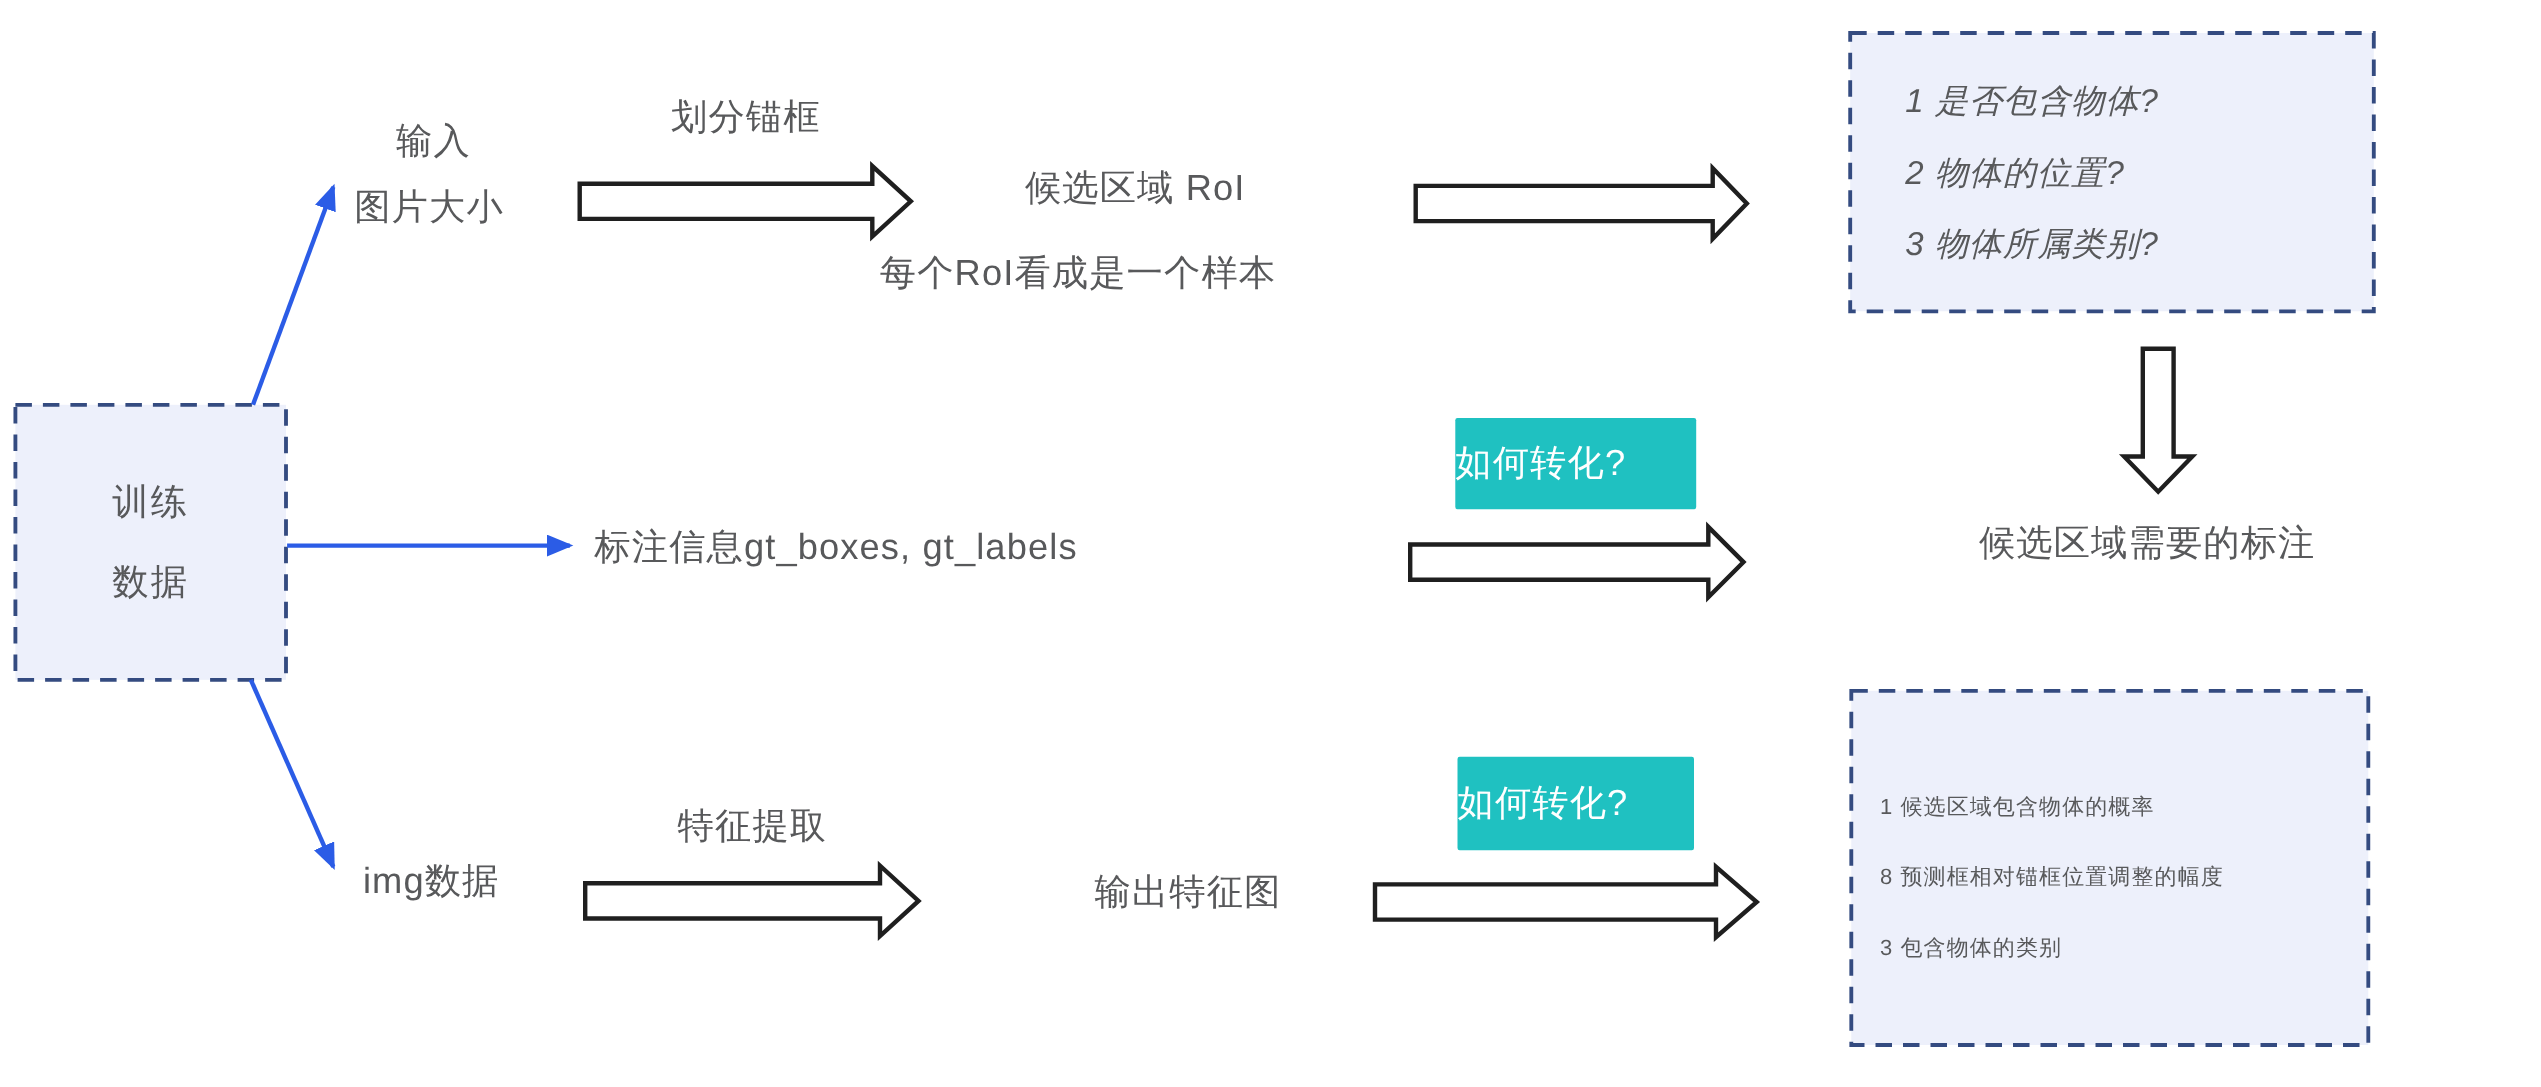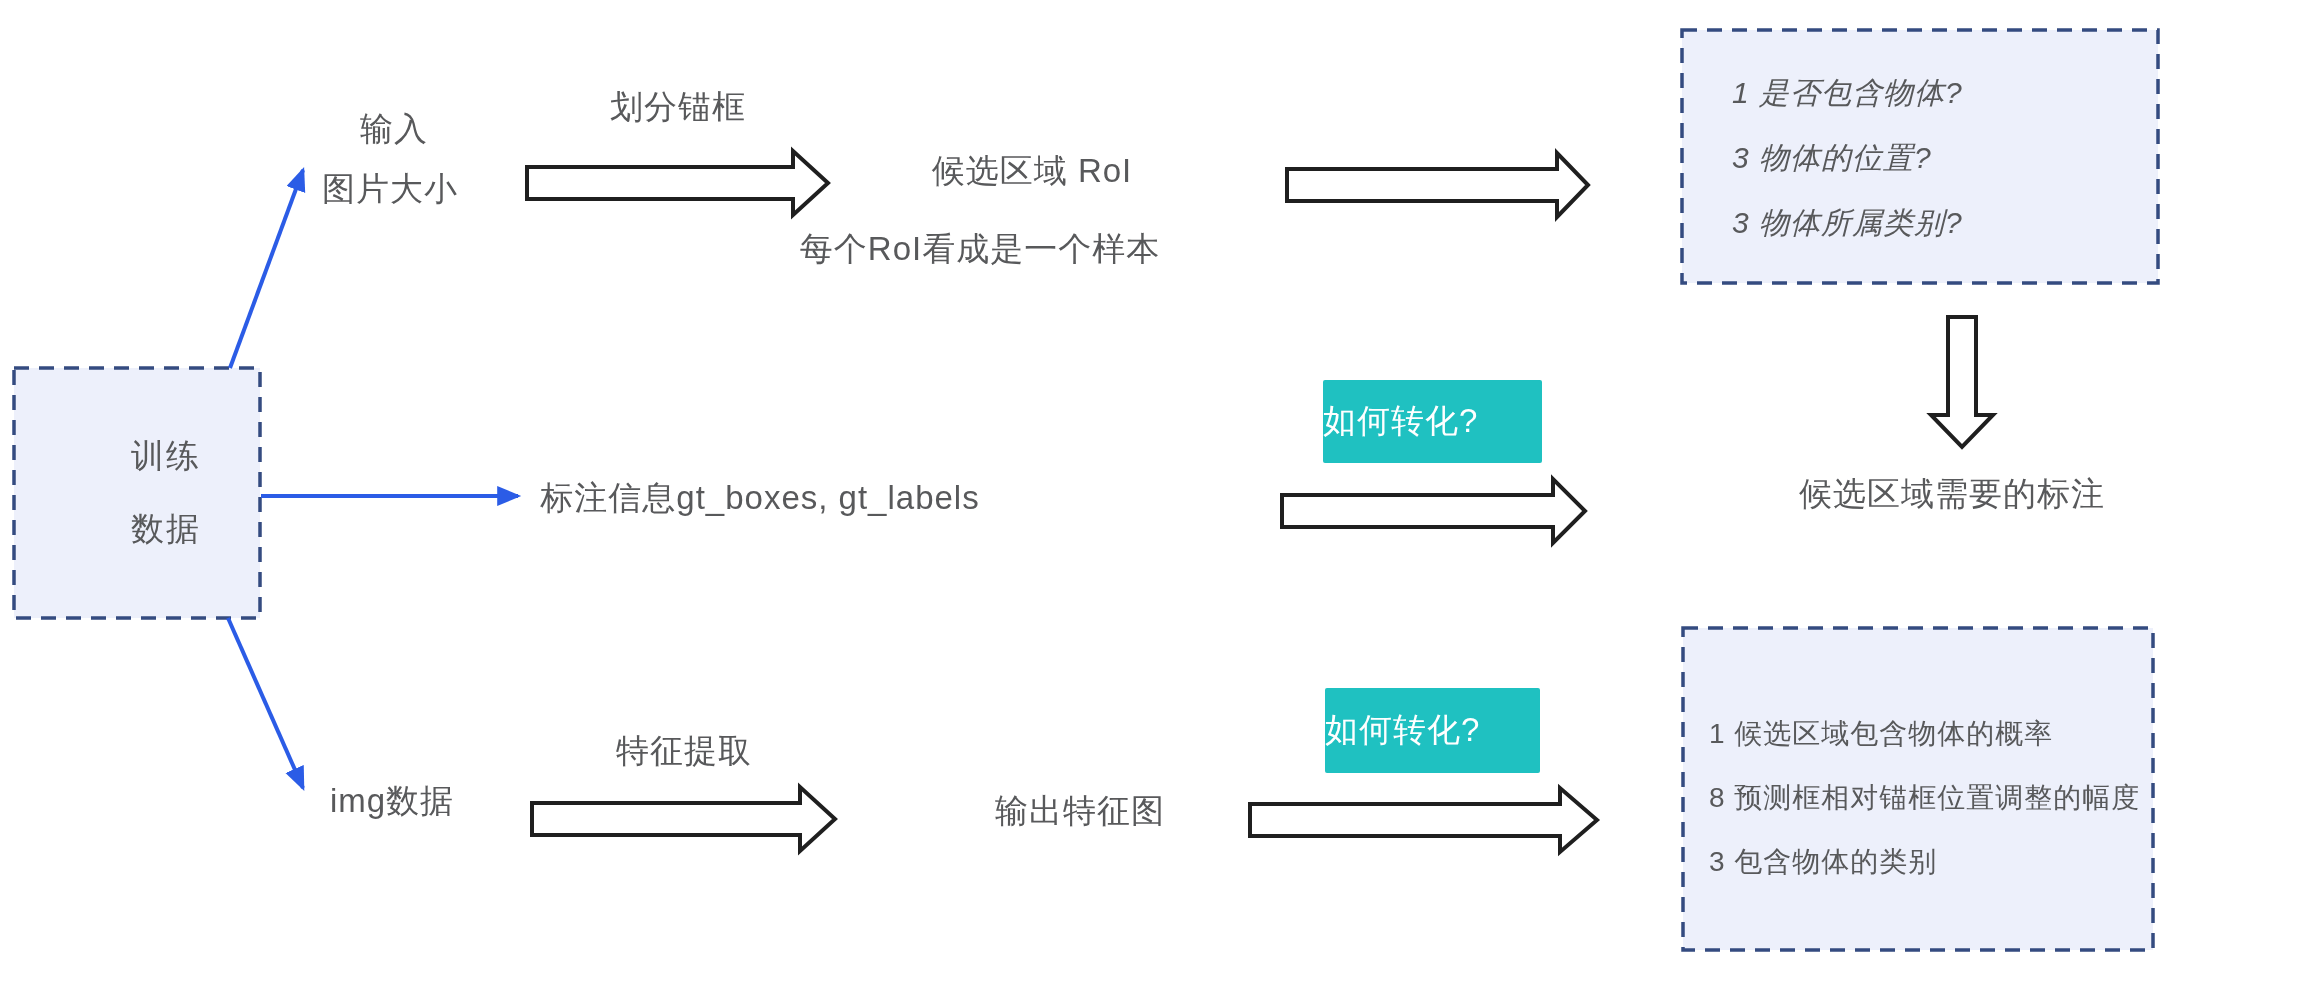--- a/index.html
+++ b/index.html
@@ -35,21 +35,20 @@
     position: absolute;
     left: 14px; top: 368px;
     width: 246px; height: 250px;
     display: flex;
     flex-direction: column;
     align-items: center;
     justify-content: center;
     gap: 28px;
     font-size: 33px;
     letter-spacing: 2px;
-    padding-left: 29px;
   }
   .teal-box {
     position: absolute;
     background: #1fc1c1;
     color: #ffffff;
     display: flex;
     align-items: center;
     justify-content: flex-start;
     font-size: 33px;
     letter-spacing: 1px;
@@ -68,21 +67,21 @@
     padding: 30px 0 0 50px;
     font-size: 30px;
     line-height: 65px;
     letter-spacing: 1px;
     font-style: italic;
   }
   .list-box.outputs {
     left: 1683px; top: 628px;
     width: 470px; height: 322px;
     padding: 74px 0 0 26px;
-    font-size: 28px;
+    font-size: 20px;
     line-height: 64px;
     letter-spacing: 1px;
   }
   .list-line { display: block; }
 </style>
 </head>
 <body>
 
 <div class="canvas">
 
@@ -115,21 +114,21 @@
   </div>
 
   <div class="txt" style="left:394px; top:128px;">输入</div>
   <div class="txt" style="left:390px; top:188px;">图片大小</div>
   <div class="txt" style="left:678px; top:106px;">划分锚框</div>
   <div class="txt" style="left:1032px; top:170px;">候选区域 RoI</div>
   <div class="txt" style="left:980px; top:248px;">每个RoI看成是一个样本</div>
 
   <div class="list-box questions">
     <span class="list-line">1 是否包含物体?</span>
-    <span class="list-line">3 物体的位置?</span>
+    <span class="list-line">2 物体的位置?</span>
     <span class="list-line">3 物体所属类别?</span>
   </div>
 
   <div class="txt" style="left:760px; top:497px;">标注信息gt_boxes, gt_labels</div>
   <div class="teal-box one">
     <span>如何转化?</span>
   </div>
   <div class="txt" style="left:1952px; top:493px;">候选区域需要的标注</div>
 
   <div class="txt" style="left:392px; top:800px;">img数据</div>

